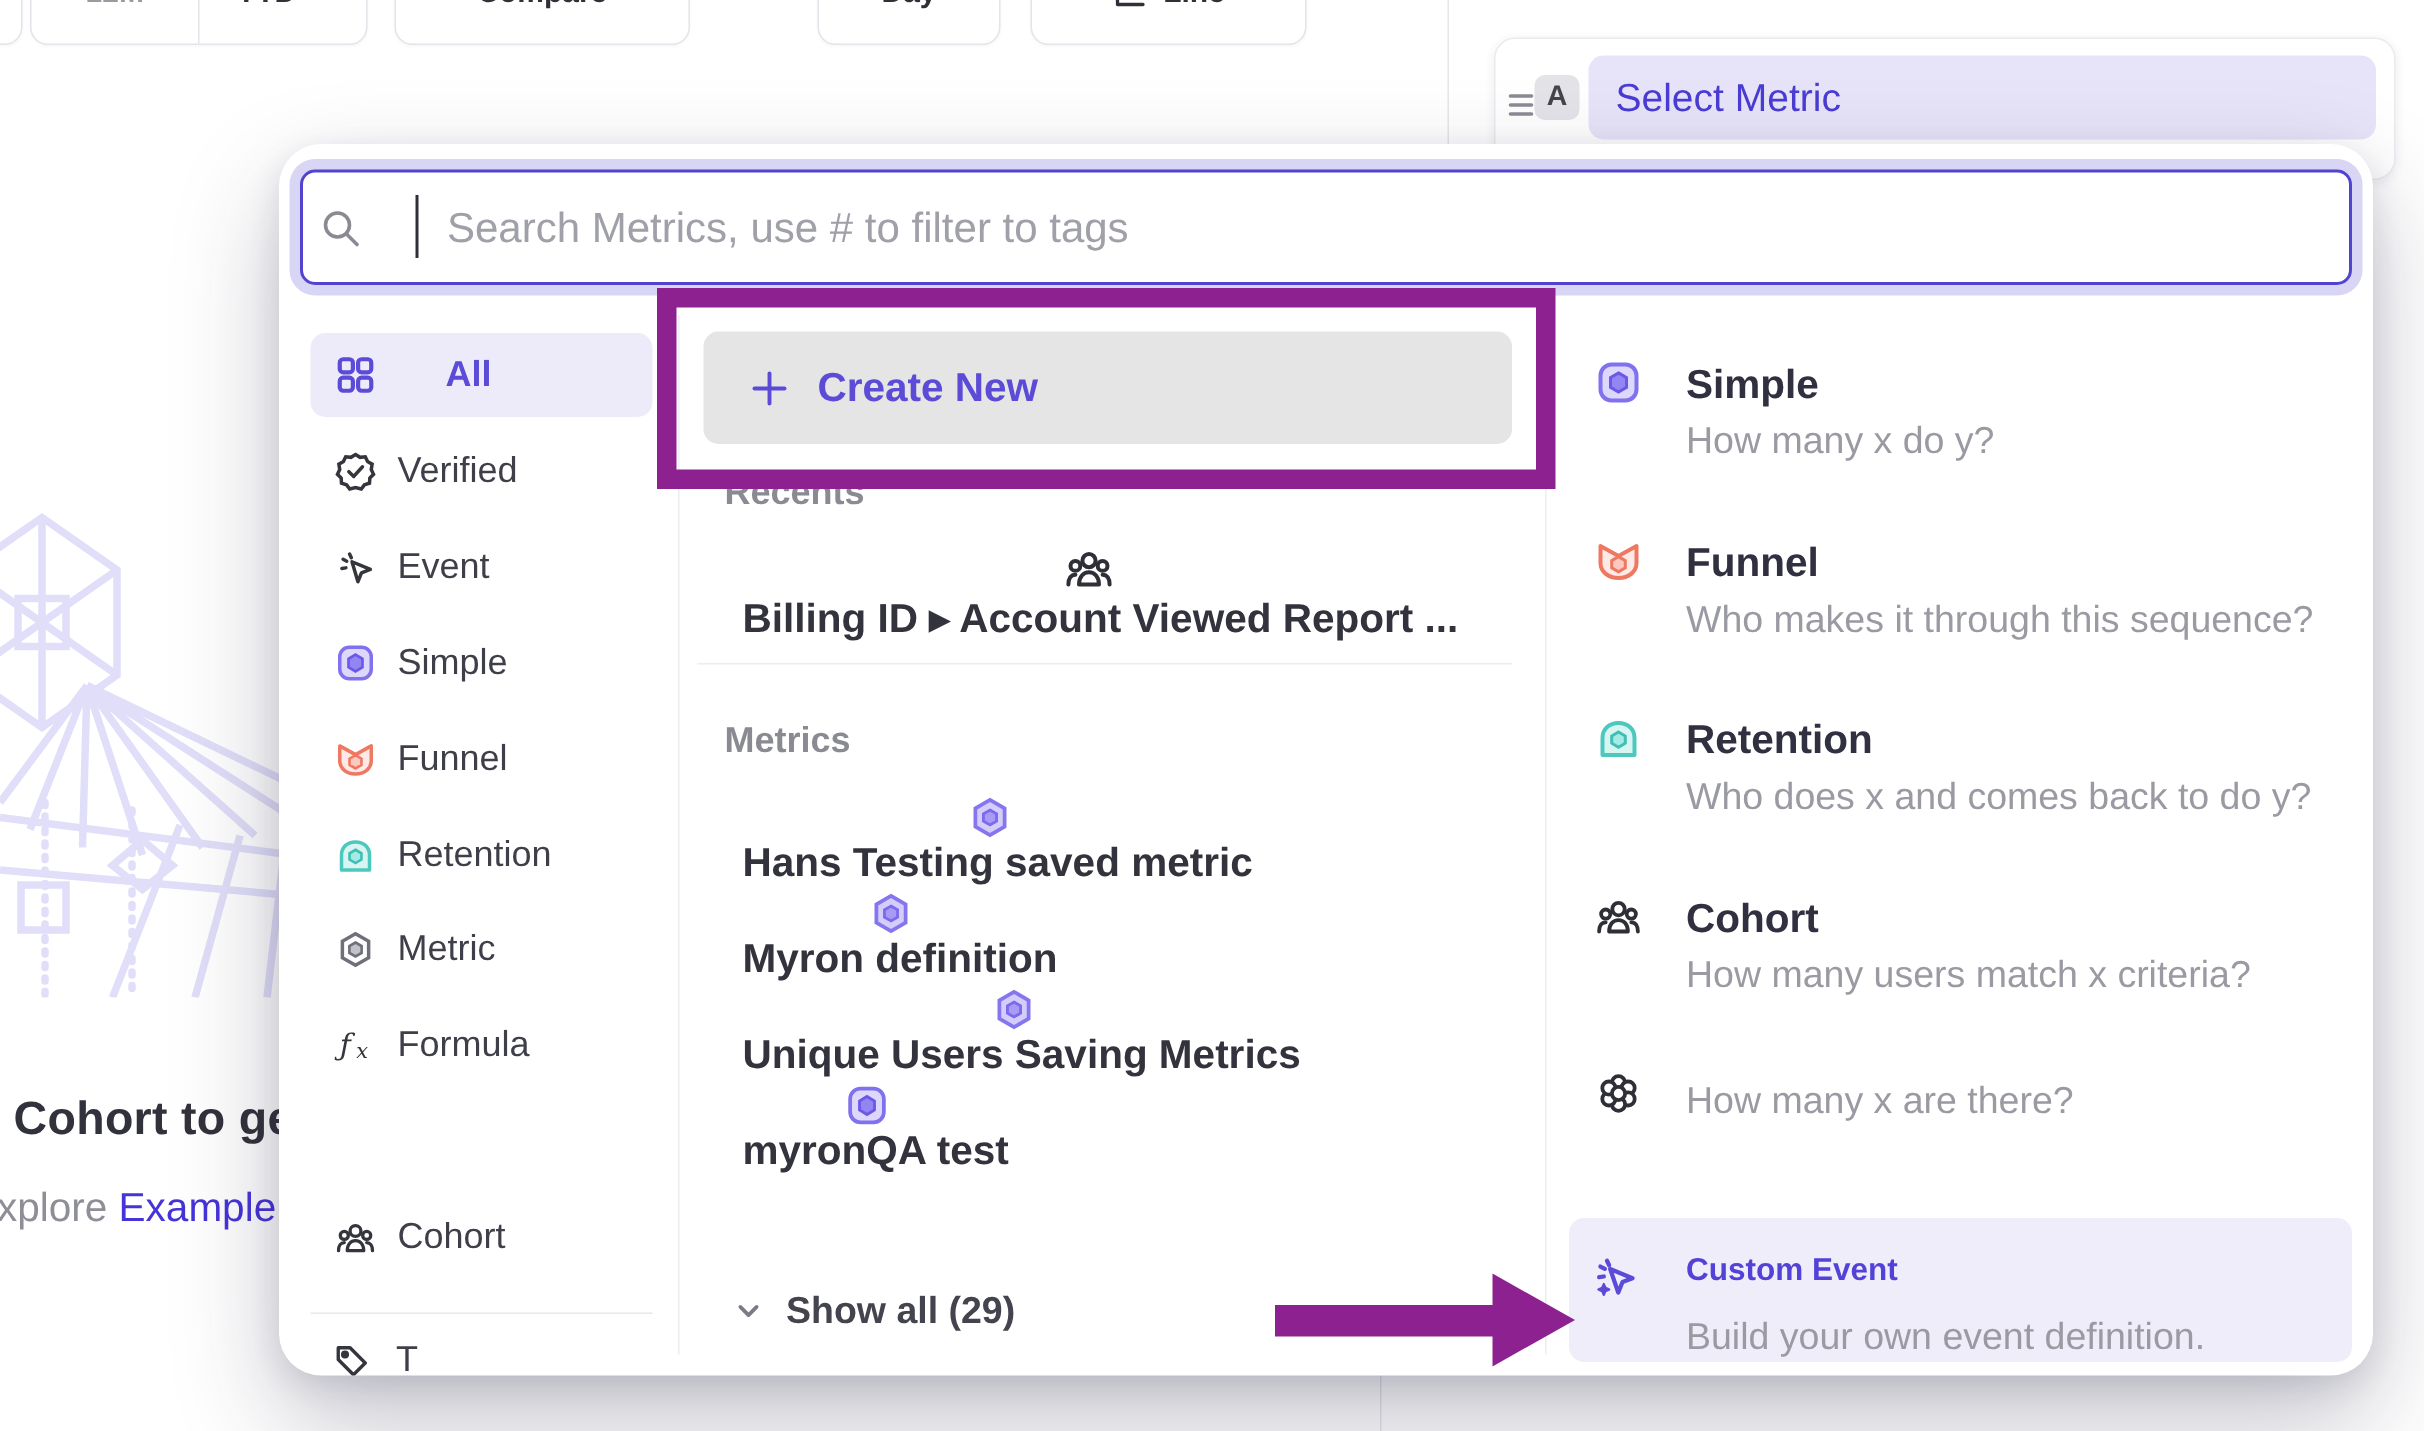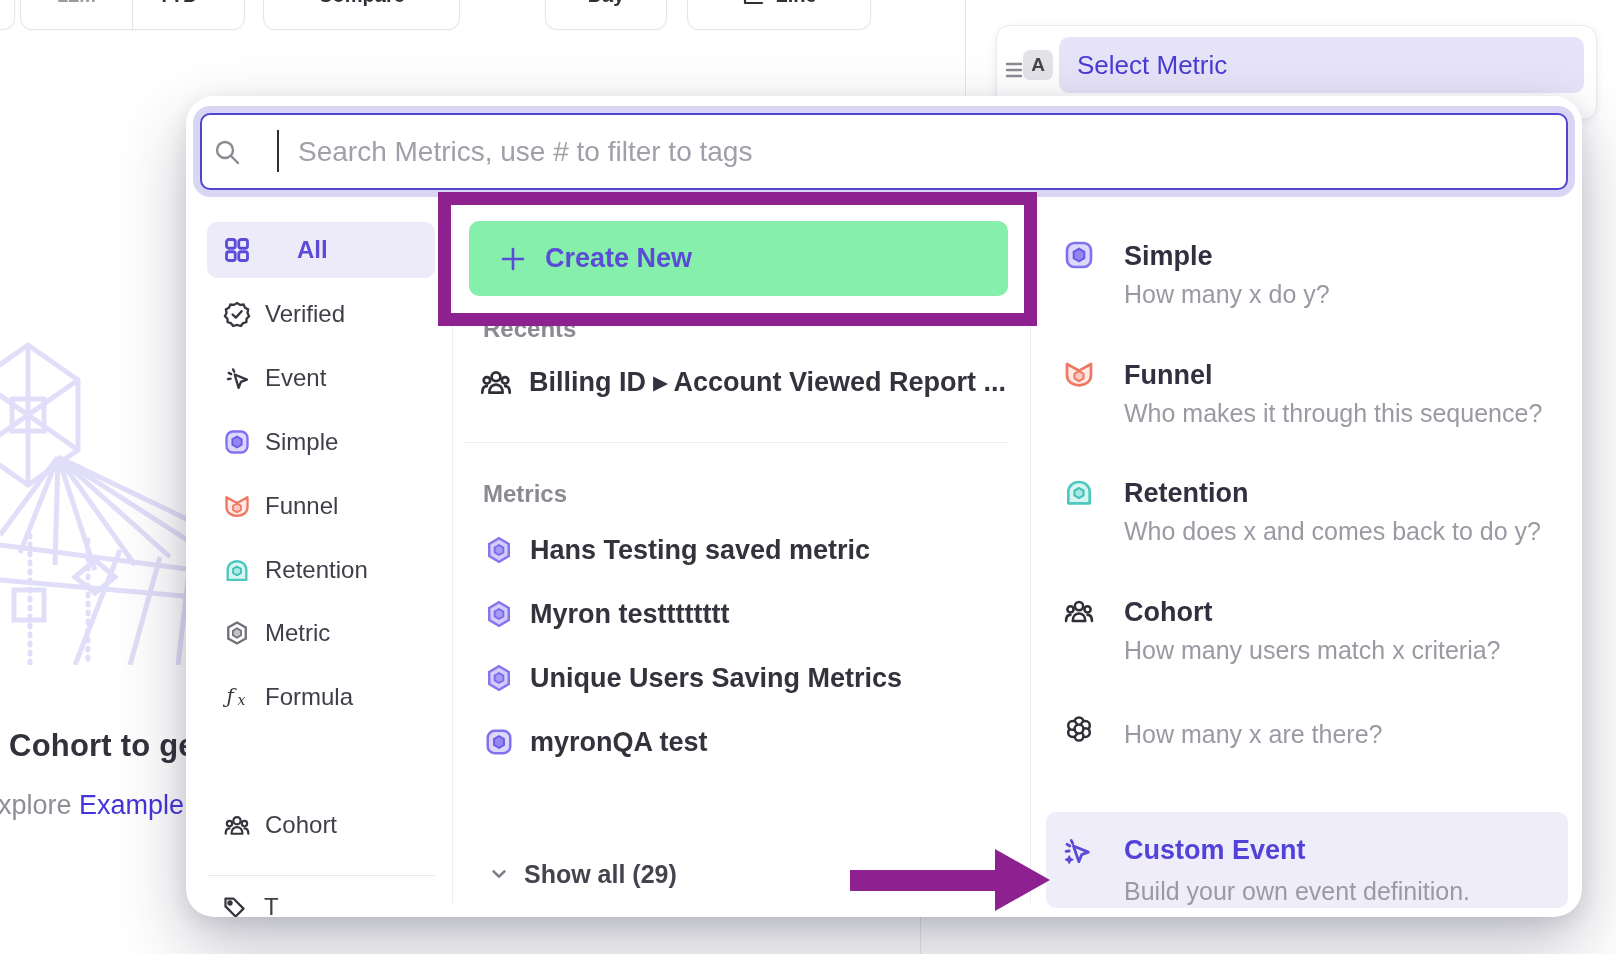--- a/index.html
+++ b/index.html
@@ -52,42 +52,42 @@
   
   .cat { position:absolute; left:21px; width:228px; height:56px; border-radius:10px;
          display:flex; align-items:center; cursor:pointer; }
   .cat .ic { margin-left:16px; width:28px; height:28px; flex:0 0 28px; }
   .cat .lb { margin-left:14px; font-size:24px; font-weight:500; color:#3f3f49; }
   .cat.sel { background:#edebfa; }
   .cat.sel .lb { color:#5b4bd6; font-weight:600; }
   .ldiv { position:absolute; left:21px; top:779px; width:228px; height:1px; background:#e8e8ed; }
 
   
-  .create { position:absolute; left:283px; top:125px; width:539px; height:75px; background:#86efac;
+  .create { position:absolute; left:283px; top:125px; width:539px; height:75px; background:#e5e5e5;
             border-radius:10px; display:flex; align-items:center; cursor:pointer; }
   .create .plus { margin-left:30px; }
   .create .lb { margin-left:18px; font-size:27px; font-weight:600; color:#5b4bd6; }
   .sect { position:absolute; left:297px; font-size:24px; font-weight:600; color:#8a8a92; }
-  .mrow { position:absolute; left:293px; height:40px; display:flex; align-items:center; cursor:pointer; }
+  .mrow { position:absolute; left:293px; height:40px; display:flex; align-items:center; cursor:pointer;flex-direction:column; }
   .mrow .ic { width:34px; height:34px; flex:0 0 34px; }
   .mrow .ic30 { width:30px; height:30px; flex:0 0 30px; margin-left:5px; }
   .mrow .lb { margin-left:16px; font-size:27px; font-weight:600; color:#33333d; white-space:nowrap; }
   .mdiv { position:absolute; left:279px; top:346px; width:543px; height:1px; background:#ececf1; }
   .showall { position:absolute; left:300px; top:761px; height:34px; display:flex; align-items:center; cursor:pointer; }
   .showall .lb { margin-left:12px; font-size:25px; font-weight:600; color:#44444e; }
 
   
   .trow { position:absolute; left:877px; width:500px; cursor:pointer; }
   .trow .ic { position:absolute; left:0; top:0; width:32px; height:32px; }
   .trow .tt { margin-left:61px; font-size:27px; font-weight:600; color:#303040; line-height:34px; }
   .trow .dd { margin-left:61px; margin-top:6px; font-size:25px; color:#9a9aa3; line-height:30px; }
   .hl { position:absolute; left:860px; top:716px; width:522px; height:96px; background:#efedfa;
         border-radius:10px; cursor:pointer; }
   .hl .ic { position:absolute; left:14px; top:22px; width:34px; height:34px; }
-  .hl .tt { position:absolute; left:78px; top:23px; font-size:27px; font-weight:600; color:#5342d8; }
+  .hl .tt { position:absolute; left:78px; top:23px; font-size:21px; font-weight:600; color:#5342d8; }
   .hl .dd { position:absolute; left:78px; top:65px; font-size:25px; color:#9a9aa3; }
 
   
   .tagrow { position:absolute; left:35px; top:797px; display:flex; align-items:center; }
   .tagrow .lb { margin-left:16px; font-size:24px; font-weight:500; color:#3f3f49; }
 
   
   .anno-rect { position:absolute; left:438px; top:192px; width:599px; height:134px;
                border:13px solid #8e2190; z-index:60; pointer-events:none; }
   .anno-arrow { position:absolute; left:840px; top:842px; z-index:60; pointer-events:none; }
@@ -272,21 +272,21 @@
         <polygon points="12,2.6 19.8,7.1 19.8,16.9 12,21.4 4.2,16.9 4.2,7.1" fill="#d4cdfa" stroke="#8576f0" stroke-width="2"></polygon>
         <polygon points="12,8 15.5,10 15.5,14 12,16 8.5,14 8.5,10" fill="#a79bf4" stroke="#7b6aee" stroke-width="1.5"></polygon>
       </svg>
       <span class="lb">Hans Testing saved metric</span>
     </div>
     <div class="mrow" style="top:498px;">
       <svg class="ic30" viewBox="0 0 24 24">
         <polygon points="12,2.6 19.8,7.1 19.8,16.9 12,21.4 4.2,16.9 4.2,7.1" fill="#d4cdfa" stroke="#8576f0" stroke-width="2"></polygon>
         <polygon points="12,8 15.5,10 15.5,14 12,16 8.5,14 8.5,10" fill="#a79bf4" stroke="#7b6aee" stroke-width="1.5"></polygon>
       </svg>
-      <span class="lb">Myron testttttttt</span>
+      <span class="lb">Myron definition</span>
     </div>
     <div class="mrow" style="top:562px;">
       <svg class="ic30" viewBox="0 0 24 24">
         <polygon points="12,2.6 19.8,7.1 19.8,16.9 12,21.4 4.2,16.9 4.2,7.1" fill="#d4cdfa" stroke="#8576f0" stroke-width="2"></polygon>
         <polygon points="12,8 15.5,10 15.5,14 12,16 8.5,14 8.5,10" fill="#a79bf4" stroke="#7b6aee" stroke-width="1.5"></polygon>
       </svg>
       <span class="lb">Unique Users Saving Metrics</span>
     </div>
     <div class="mrow" style="top:626px;">
       <svg class="ic30" viewBox="0 0 24 24">

